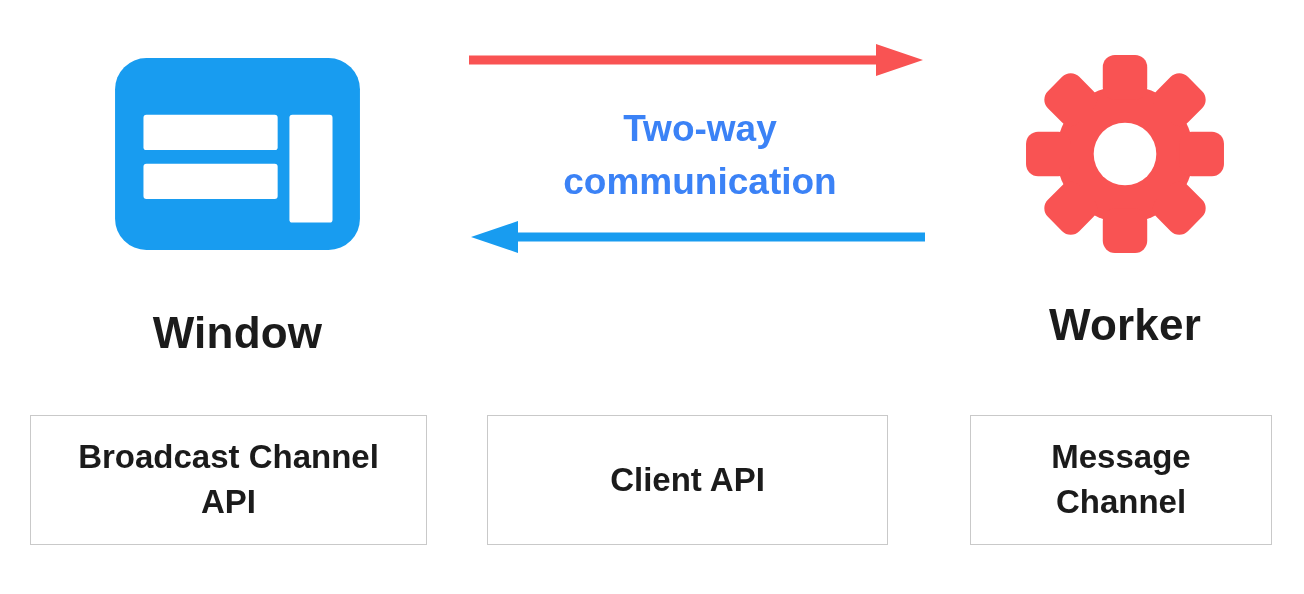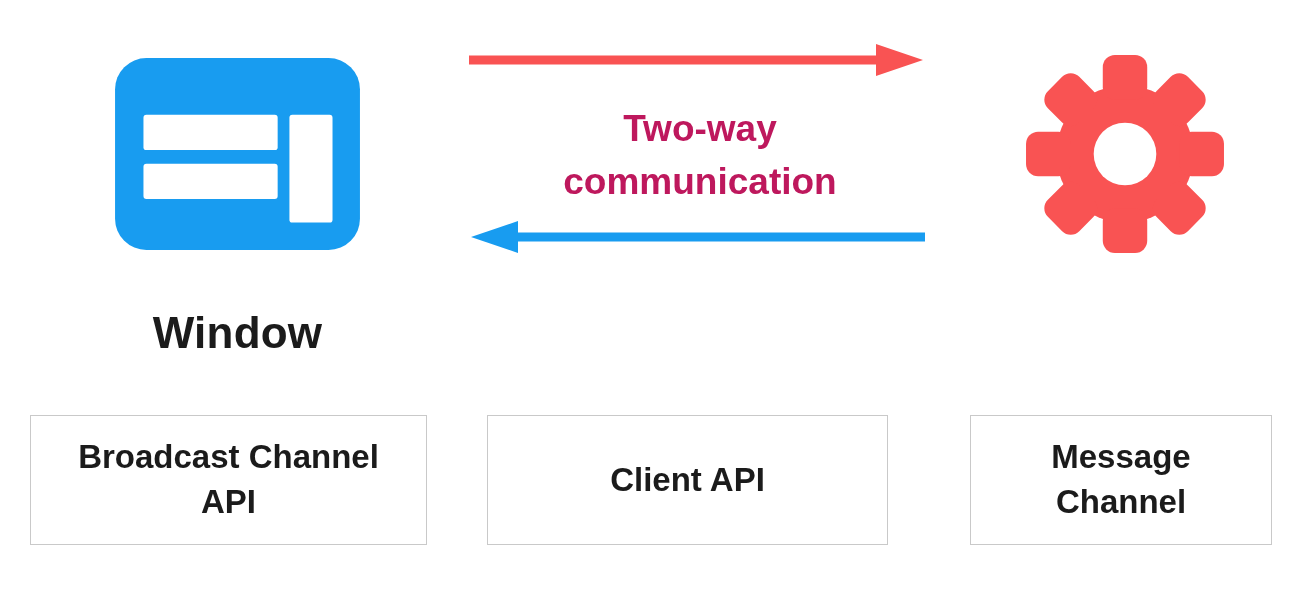--- a/index.html
+++ b/index.html
@@ -32,21 +32,21 @@
   .window-label { left: 115px; top: 308px; width: 245px; }
   .worker-label { left: 1015px; top: 300px; width: 220px; }
 
   
   .comm-label {
     left: 520px; top: 103px; width: 360px;
     text-align: center;
     font-weight: 700;
     font-size: 37px;
     line-height: 1.42;
-    color: #be185d;
+    color: #3b82f6;
   }
 
   
   .arrow-right-wrap { left: 469px; top: 42px; }
   .arrow-left-wrap  { left: 469px; top: 219px; }
 
   
   .channel-box {
     position: absolute;
     top: 415px;
@@ -110,20 +110,21 @@
         <rect x="39" y="1" width="22" height="22" rx="6" transform="rotate(135 50 50)"></rect>
         <rect x="39" y="1" width="22" height="22" rx="6" transform="rotate(180 50 50)"></rect>
         <rect x="39" y="1" width="22" height="22" rx="6" transform="rotate(225 50 50)"></rect>
         <rect x="39" y="1" width="22" height="22" rx="6" transform="rotate(270 50 50)"></rect>
         <rect x="39" y="1" width="22" height="22" rx="6" transform="rotate(315 50 50)"></rect>
       </g>
       <circle cx="50" cy="50" r="15.5" fill="#ffffff"></circle>
     </svg>
   </div>
 
+  <div class="abs entity-label worker-label">Worker</div>
 
   <div class="channel-box box-broadcast">
     <span>Broadcast Channel API</span>
   </div>
 
   <div class="channel-box box-client">
     <span>Client API</span>
   </div>
 
   <div class="channel-box box-message">

